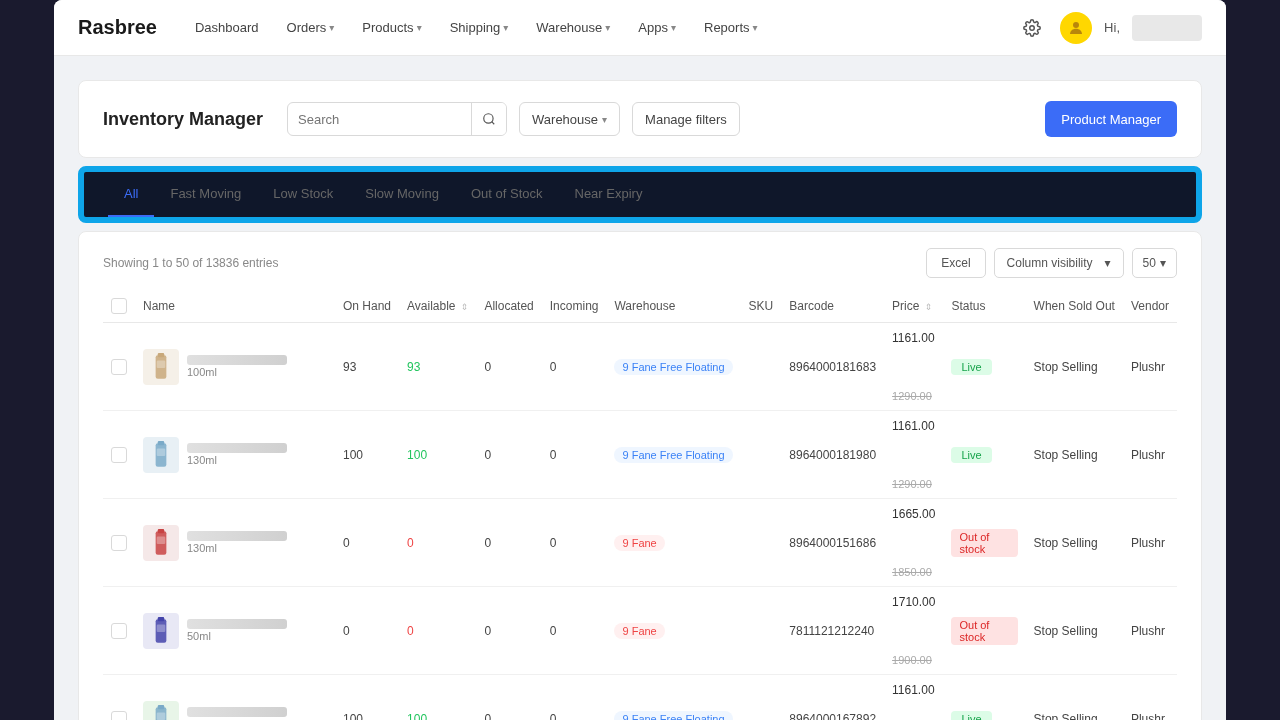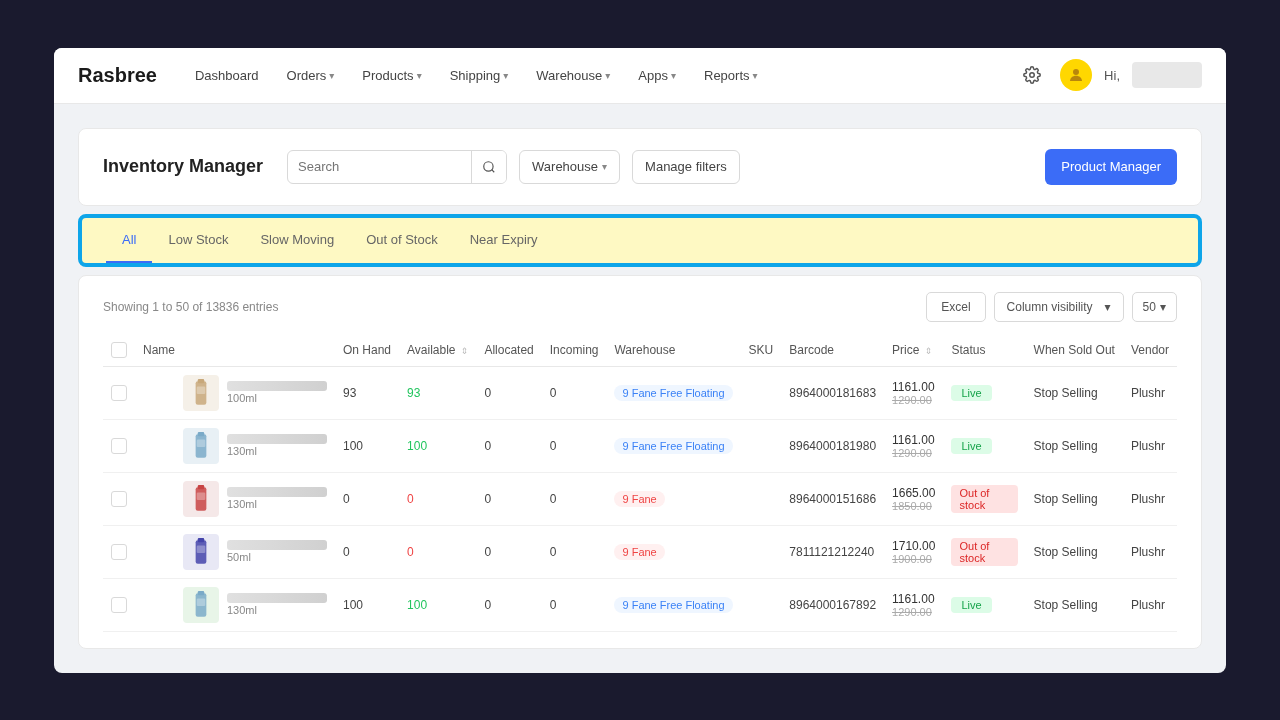--- a/index.html
+++ b/index.html
@@ -27,21 +27,21 @@
     .inv-title { font-size: 18px; font-weight: 600; color: #222; margin-right: 12px; white-space: nowrap; }
     .search-box { display: flex; align-items: center; border: 1px solid #d9d9d9; border-radius: 6px; overflow: hidden; flex: 0 0 220px; height: 34px; }
     .search-input { border: none; outline: none; padding: 0 10px; font-size: 13px; width: 100%; color: #555; }
     .search-btn { background: #fff; border: none; border-left: 1px solid #d9d9d9; padding: 0 10px; cursor: pointer; height: 34px; display: flex; align-items: center; color: #555; }
     .filter-btn { display: flex; align-items: center; gap: 4px; padding: 6px 12px; border: 1px solid #d9d9d9; border-radius: 6px; background: #fff; cursor: pointer; font-size: 13px; color: #444; height: 34px; }
     .filter-btn .chevron { font-size: 10px; color: #888; }
     .header-spacer { flex: 1; }
     .product-manager-btn { background: #3b6cf7; color: #fff; border: none; border-radius: 6px; padding: 8px 16px; font-size: 13px; font-weight: 500; cursor: pointer; white-space: nowrap; height: 36px; }
 
     
-    .tabs-bar { background: #fef9c3; border-radius: 8px; padding: 0 24px; border: 4px solid #0ea5e9; margin-bottom: 8px; }
+    .tabs-bar { background: #0f172a; border-radius: 8px; padding: 0 24px; border: 6px solid #0ea5e9; margin-bottom: 8px; }
     .tabs { display: flex; gap: 0; }
     .tab { padding: 14px 16px; font-size: 13px; color: #666; cursor: pointer; border-bottom: 2px solid transparent; white-space: nowrap; }
     .tab.active { color: #3b6cf7; border-bottom: 2px solid #3b6cf7; font-weight: 500; }
 
     
     .table-area { background: #fff; border-radius: 8px; padding: 16px 24px; border: 1px solid #e8e8e8; }
     .table-toolbar { display: flex; align-items: center; justify-content: space-between; margin-bottom: 12px; }
     .showing-text { font-size: 12px; color: #888; }
     .toolbar-right { display: flex; align-items: center; gap: 8px; }
     .excel-btn { padding: 5px 14px; border: 1px solid #d9d9d9; border-radius: 5px; background: #fff; font-size: 12px; cursor: pointer; color: #555; height: 30px; }
@@ -50,34 +50,34 @@
 
     
     table { width: 100%; border-collapse: collapse; font-size: 12px; }
     thead tr { border-bottom: 1px solid #e8e8e8; }
     th { padding: 8px 8px; text-align: left; color: #555; font-weight: 500; font-size: 12px; white-space: nowrap; }
     th.sortable { cursor: pointer; }
     th .sort-icon { color: #bbb; margin-left: 2px; font-size: 9px; }
     tbody tr { border-bottom: 1px solid #f0f0f0; }
     td { padding: 8px 8px; vertical-align: middle; color: #444; }
     .cb { width: 16px; height: 16px; border: 1px solid #d9d9d9; border-radius: 3px; cursor: pointer; display: flex; align-items: center; justify-content: center; }
-    .product-cell { display: flex; align-items: center; gap: 8px; justify-content: flex-end; }
+    .product-cell { display: flex; align-items: center; gap: 8px; }
     .product-thumb { width: 36px; height: 36px; border-radius: 4px; background: #f5f5f5; overflow: hidden; display: flex; align-items: center; justify-content: center; flex-shrink: 0; }
     .product-thumb svg, .product-thumb img { width: 30px; height: 30px; }
     .product-info { display: flex; flex-direction: column; gap: 1px; }
     .product-name-blur { width: 100px; height: 10px; background: linear-gradient(90deg, #e0e0e0, #d0d0d0); border-radius: 3px; }
     .product-variant { font-size: 11px; color: #888; }
     .avail-green { color: #22c55e; font-weight: 500; }
     .avail-red { color: #ef4444; font-weight: 500; }
     .warehouse-badge { display: inline-block; padding: 2px 8px; border-radius: 12px; font-size: 11px; background: #eff6ff; color: #3b82f6; white-space: nowrap; }
     .status-live { display: inline-block; padding: 2px 10px; border-radius: 4px; font-size: 11px; background: #dcfce7; color: #16a34a; }
     .status-oos { display: inline-block; padding: 2px 8px; border-radius: 4px; font-size: 11px; background: #fee2e2; color: #dc2626; }
     .price-cell { display: flex; flex-direction: column; }
     .price-main { font-size: 12px; color: #333; font-weight: 500; }
-    .price-old { font-size: 11px; color: #aaa; text-decoration: line-through; }
+    .price-old { font-size: 11px; color: #aaa; text-decoration: line-through; margin-top: 45px; }
     .name-col { min-width: 200px; }
     .col-check { width: 28px; }
   </style>
 </head>
 <body>
 
 <div class="app-window">
 
   <nav class="navbar">
     <span class="brand">Rasbree</span>
@@ -147,20 +147,21 @@
       <button class="filter-btn">
         <span>Manage filters</span>
       </button>
       <div class="header-spacer"></div>
       <button class="product-manager-btn">Product Manager</button>
     </div>
 
     <div class="tabs-bar">
       <div class="tabs">
         <div class="tab active"><span>All</span></div>
+        <div class="tab"><span>Fast Moving</span></div>
         <div class="tab"><span>Low Stock</span></div>
         <div class="tab"><span>Slow Moving</span></div>
         <div class="tab"><span>Out of Stock</span></div>
         <div class="tab"><span>Near Expiry</span></div>
       </div>
     </div>
 
     <div class="table-area">
       <div class="table-toolbar">
         <span class="showing-text">Showing 1 to 50 of 13836 entries</span>

